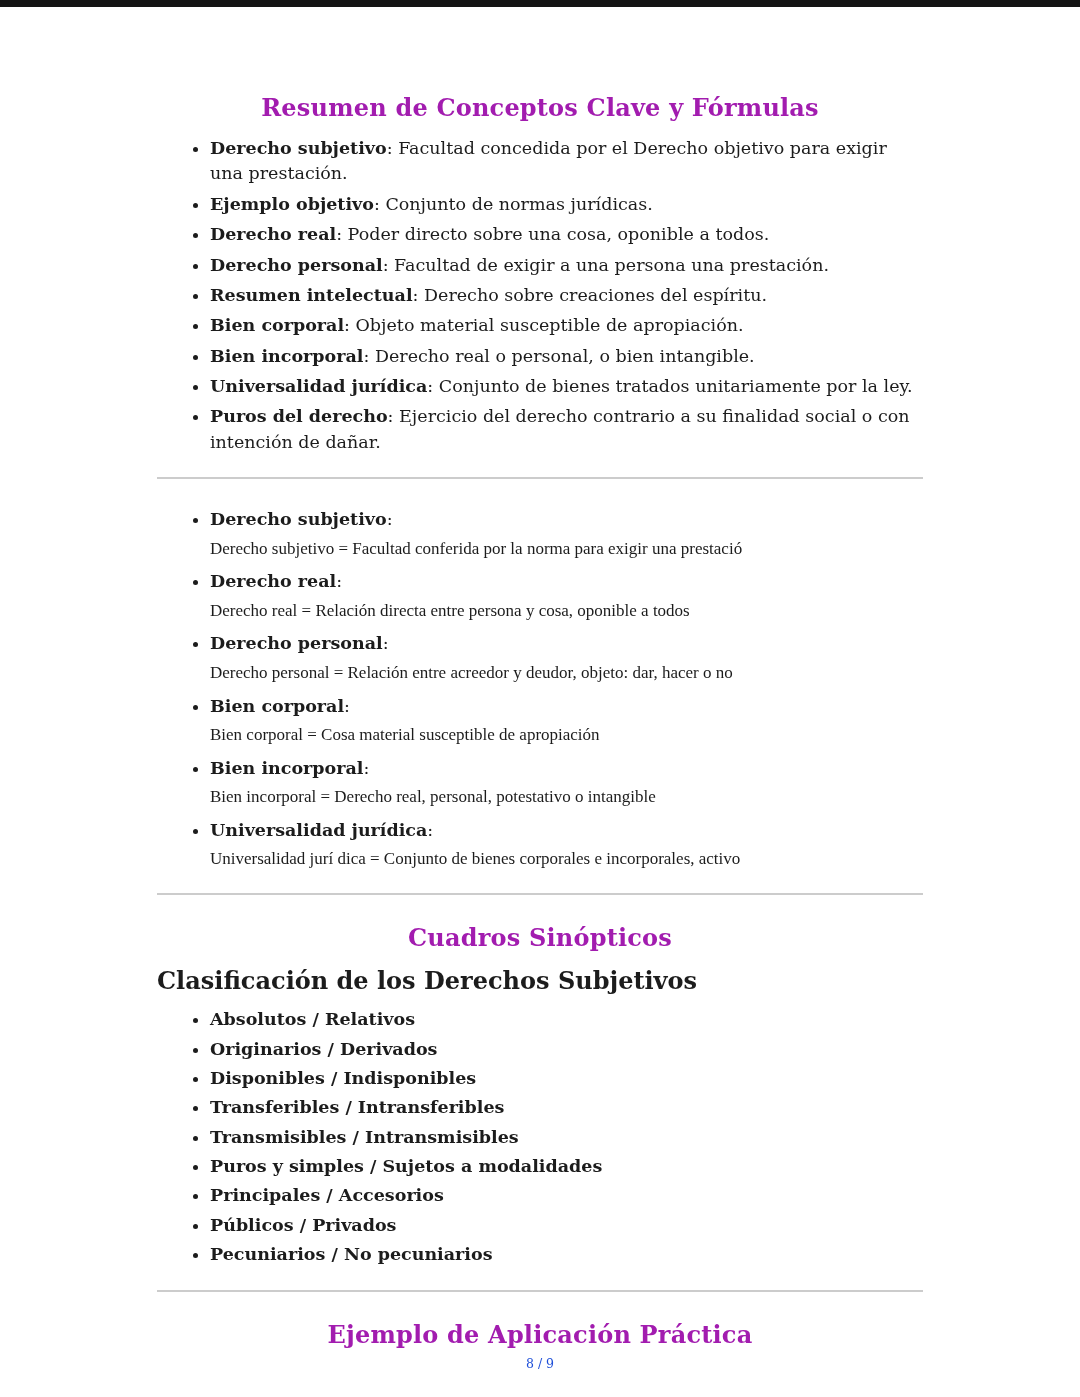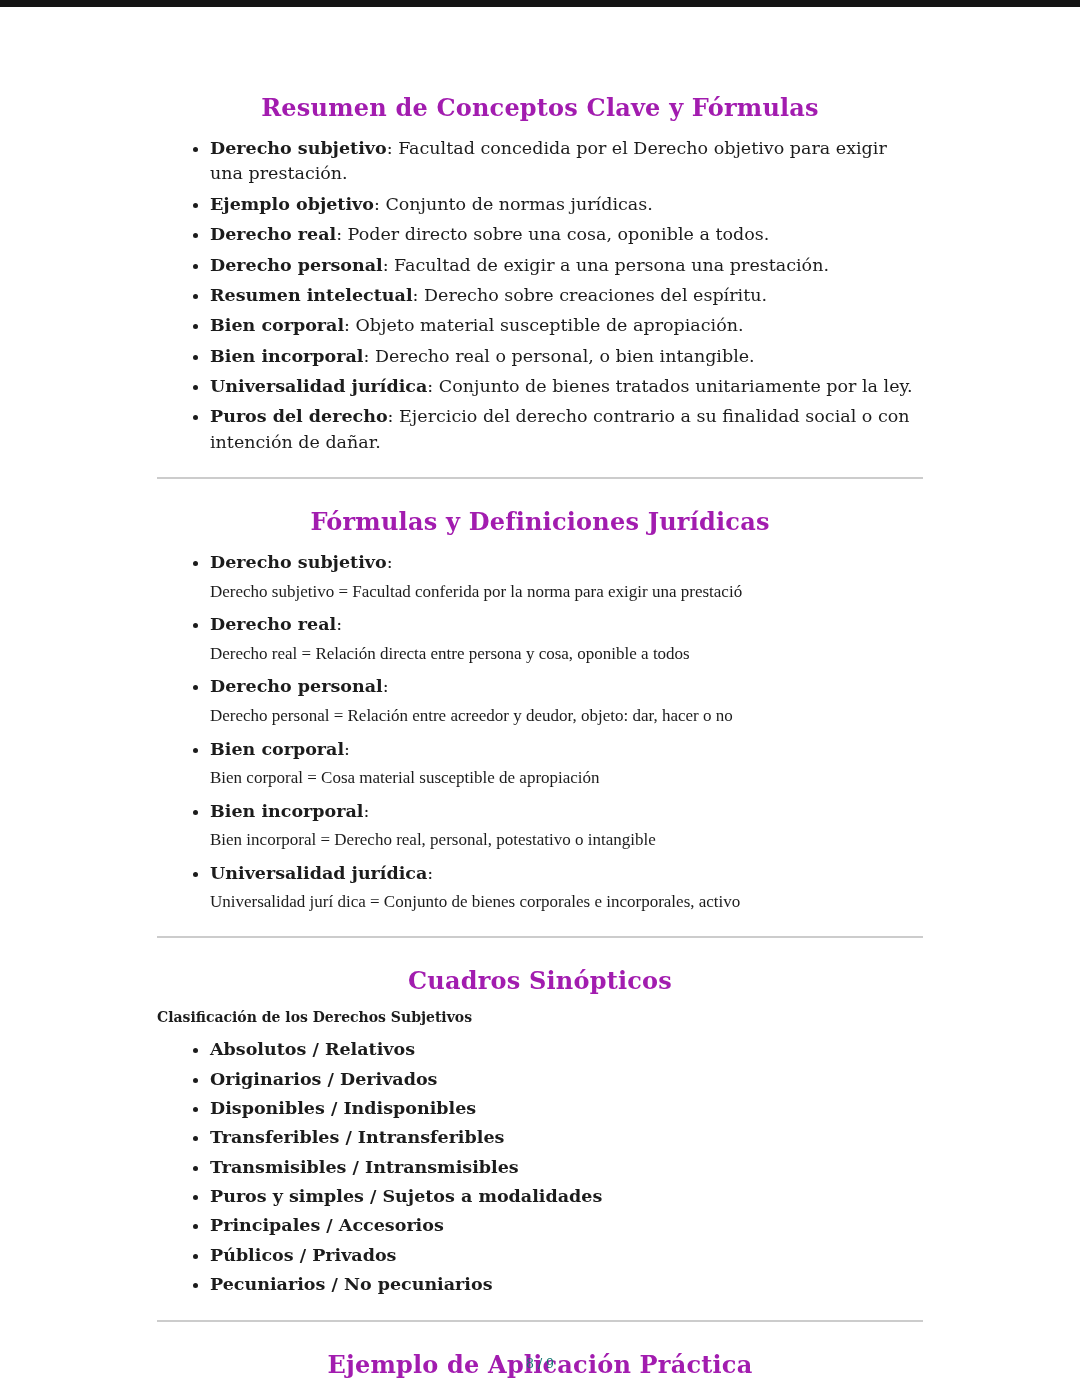--- a/index.html
+++ b/index.html
@@ -26,21 +26,21 @@
   }
   h1.section-title {
     font-size: 24px;
     font-weight: 700;
     text-align: center;
     color: #a21caf;
     margin-bottom: 14px;
     letter-spacing: 0.2px;
   }
   h2.subsection-title {
-    font-size: 14px;
+    font-size: 24px;
     font-weight: 700;
     text-align: left;
     margin: 4px 0 12px 0;
   }
   ul.doc-list {
     list-style: disc;
     padding-left: 53px;
   }
   ul.doc-list > li {
     font-size: 17.5px;
@@ -64,21 +64,21 @@
     border-top: 2px solid #cccccc;
     margin: 22px 0 28px 0;
   }
   footer.page-number {
     position: absolute;
     left: 0;
     right: 0;
     bottom: 26px;
     text-align: center;
     font-size: 12.5px;
-    color: #0f766e;
+    color: #1d4ed8;
     font-family: "DejaVu Serif", serif;
   }
 </style>
 </head>
 <body>
 
 <div class="page">
   <div class="top-bar"></div>
 
   <main class="content">
@@ -103,21 +103,20 @@
 
           <li><strong>Universalidad jurídica</strong><span>: Conjunto de bienes tratados unitariamente por la ley.</span></li>
 
           <li><strong>Puros del derecho</strong><span>: Ejercicio del derecho contrario a su finalidad social o con intención de dañar.</span></li>
         </ul>
     </section>
 
     <hr class="section-divider">
 
     <section>
-      <h1 class="section-title">Fórmulas y Definiciones Jurídicas</h1>
       <ul class="doc-list">
 
           <li>
             <div class="term-line"><strong>Derecho subjetivo</strong><span>:</span></div>
             <div class="formula left">Derecho subjetivo = Facultad conferida por la norma para exigir una prestació</div>
           </li>
 
           <li>
             <div class="term-line"><strong>Derecho real</strong><span>:</span></div>
             <div class="formula center">Derecho real = Relación directa entre persona y cosa, oponible a todos</div>

